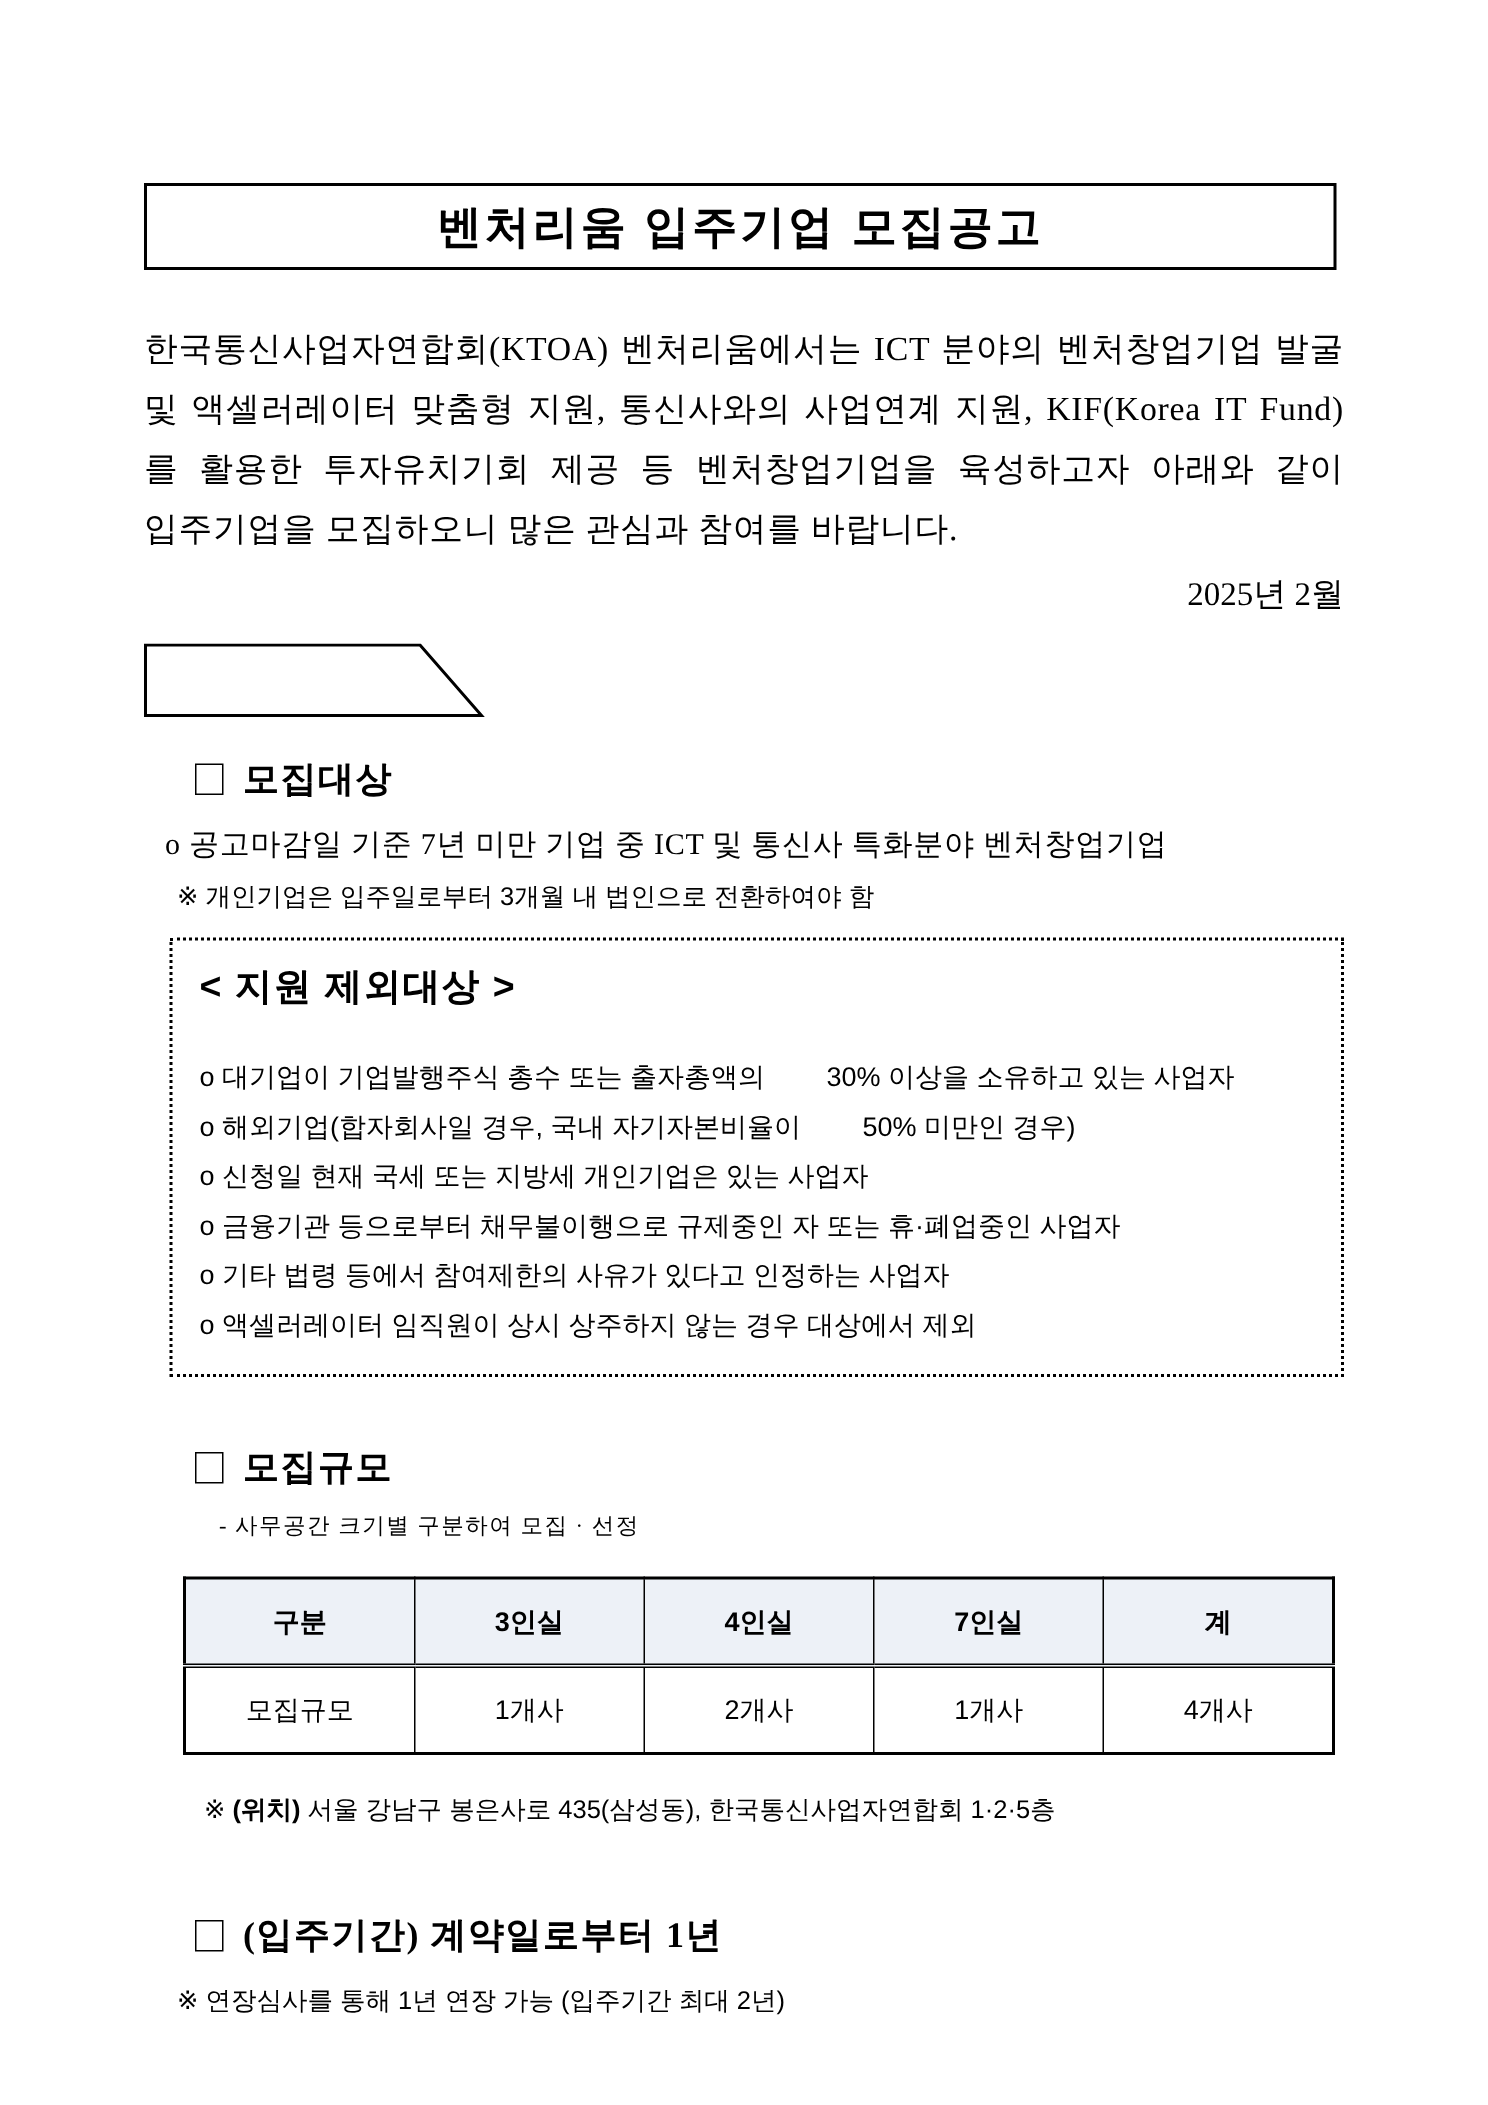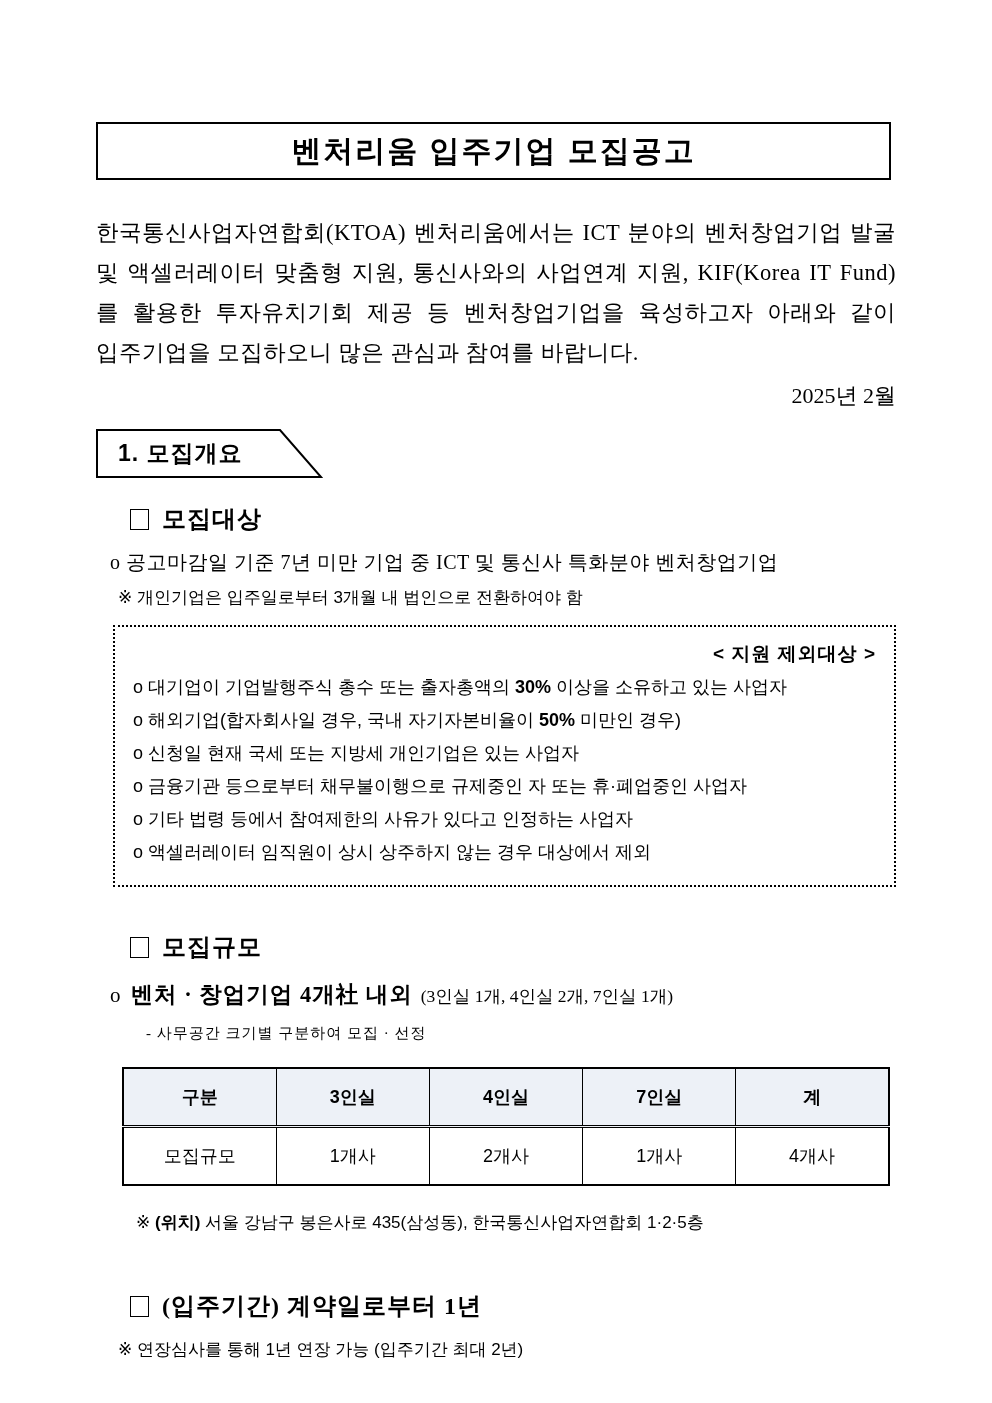--- a/index.html
+++ b/index.html
@@ -48,28 +48,28 @@
     font-size:17px;margin:10px 0 0 22px;letter-spacing:0px;
   }
   .note-line b{font-weight:bold;}
 
   
   .excl-box{
     box-sizing:border-box;width:783px;margin:16px 0 0 17px;
     border:2px dotted #000;padding:12px 18px 16px 18px;
   }
   .excl-title{
-    text-align:right;font-family:"Liberation Sans","DejaVu Sans",sans-serif;
-    font-size:19px;font-weight:bold;margin:2px 0 4px 0;letter-spacing:1px;
+    text-align:left;font-family:"Liberation Sans","DejaVu Sans",sans-serif;
+    font-size:25px;font-weight:bold;margin:2px 0 28px 0;letter-spacing:1px;
   }
   .excl-item{
     font-family:"Liberation Sans","DejaVu Sans",sans-serif;
     font-size:18px;line-height:33px;letter-spacing:0px;word-break:keep-all;
   }
-  .excl-item .strong{font-weight:bold;}
+  .excl-item .strong{font-weight:normal;margin-left:36px;}
 
   
   .scale-line{margin:16px 0 0 14px;font-size:22.5px;}
   .scale-line .bullet{font-size:21px;margin-right:10px;}
   .scale-line .main-bold{font-weight:bold;letter-spacing:1px;}
   .scale-line .paren{font-size:17.5px;margin-left:8px;}
   .scale-sub{margin:14px 0 0 50px;font-size:15px;letter-spacing:1px;}
 
   
   .scale-table{
@@ -99,21 +99,20 @@
     <h1>벤처리움 입주기업 모집공고</h1>
   </div>
 
   <p class="intro">한국통신사업자연합회(KTOA) 벤처리움에서는 ICT 분야의 벤처창업기업 발굴 및 액셀러레이터 맞춤형 지원, 통신사와의 사업연계 지원, KIF(Korea IT Fund)를 활용한 투자유치기회 제공 등 벤처창업기업을 육성하고자 아래와 같이 입주기업을 모집하오니 많은 관심과 참여를 바랍니다.</p>
   <div class="date-line">2025년 2월</div>
 
   <div class="pennant">
     <svg width="230" height="50" viewBox="0 0 230 50">
       <polygon points="1,1 184,1 225,48 1,48" fill="#ffffff" stroke="#000000" stroke-width="2"></polygon>
     </svg>
-    <span class="pennant-label">1. 모집개요</span>
   </div>
 
   <h2 class="sq-heading">
     <span class="square"></span>
     <span>모집대상</span>
   </h2>
   <div class="o-line">o 공고마감일 기준 7년 미만 기업 중 ICT 및 통신사 특화분야 벤처창업기업</div>
   <div class="note-line">※ 개인기업은 입주일로부터 3개월 내 법인으로 전환하여야 함</div>
 
   <div class="excl-box">
@@ -123,23 +122,20 @@
     <div class="excl-item"><span>o 신청일 현재 국세 또는 지방세 개인기업은 있는 사업자</span><span class="strong"></span><span></span></div>
     <div class="excl-item"><span>o 금융기관 등으로부터 채무불이행으로 규제중인 자 또는 휴·폐업중인 사업자</span><span class="strong"></span><span></span></div>
     <div class="excl-item"><span>o 기타 법령 등에서 참여제한의 사유가 있다고 인정하는 사업자</span><span class="strong"></span><span></span></div>
     <div class="excl-item"><span>o 액셀러레이터 임직원이 상시 상주하지 않는 경우 대상에서 제외</span><span class="strong"></span><span></span></div>
   </div>
 
   <h2 class="sq-heading" style="margin-top:44px;">
     <span class="square"></span>
     <span>모집규모</span>
   </h2>
-  <div class="scale-line">
-    <span class="bullet">o</span><span class="main-bold">벤처 · 창업기업 4개社 내외</span><span class="paren">(3인실 1개, 4인실 2개, 7인실 1개)</span>
-  </div>
   <div class="scale-sub">- 사무공간 크기별 구분하여 모집 · 선정</div>
 
   <table class="scale-table">
     <thead>
       <tr>
         <th>구분</th>
         <th>3인실</th>
         <th>4인실</th>
         <th>7인실</th>
         <th>계</th>

